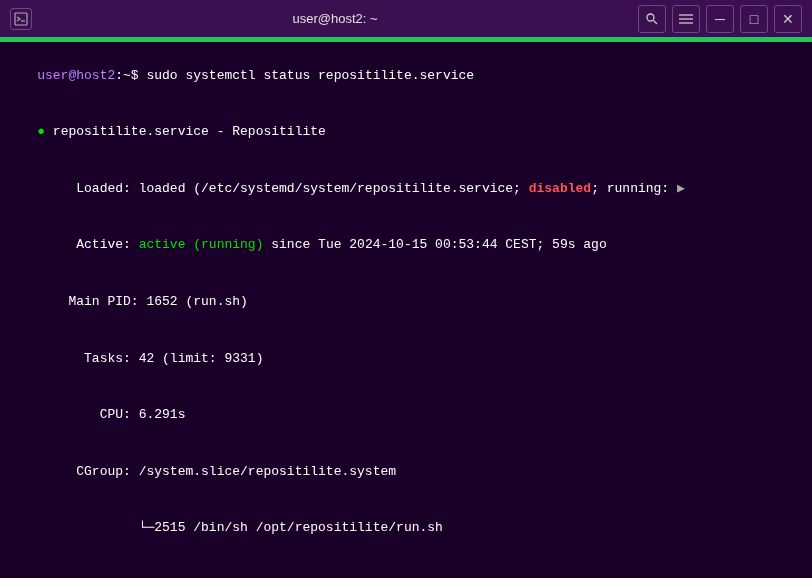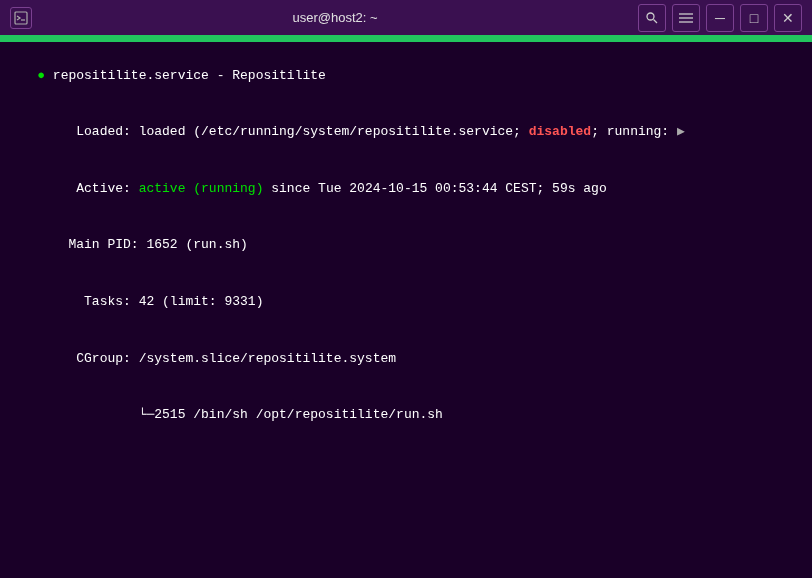--- a/index.html
+++ b/index.html
@@ -13,21 +13,21 @@
       overflow: hidden;
     }
 
     .title-bar {
       background: #3a1050;
       height: 42px;
       display: flex;
       align-items: center;
       justify-content: space-between;
       padding: 0 10px;
-      border-bottom: 7px solid #22c55e;
+      border-bottom: 5px solid #22c55e;
     }
 
     .title-bar-left {
       display: flex;
       align-items: center;
       gap: 8px;
     }
 
     .window-icon {
       width: 22px;
@@ -116,42 +116,48 @@
       </svg>
     </button>
     <button class="title-btn">─</button>
     <button class="title-btn">□</button>
     <button class="title-btn">✕</button>
   </div>
 </div>
 
 <div class="terminal">
 
+  <div class="term-line">
+    <span class="purple-prompt">user@host2</span><span class="white">:~$ sudo systemctl status repositilite.service</span>
+  </div>
 
   <div class="term-line">
     <span class="bright-green">●</span><span class="white"> repositilite.service - Repositilite</span>
   </div>
 
   <div class="term-line">
-    <span class="white">     Loaded: loaded (/etc/running/system/repositilite.service; </span><span class="bold-white" style="color:#ff5555;margin-top:20px;">disabled</span><span class="white">; running: </span><span style="color:#aaa">▶</span>
+    <span class="white">     Loaded: loaded (/etc/systemd/system/repositilite.service; </span><span class="bold-white" style="color:#ff5555;margin-top:20px;">disabled</span><span class="white">; running: </span><span style="color:#aaa">▶</span>
   </div>
 
   <div class="term-line">
     <span class="white">     Active: </span><span class="bright-green">active (running)</span><span class="white"> since Tue 2024-10-15 00:53:44 CEST; 59s ago</span>
   </div>
 
   <div class="term-line">
     <span class="white">    Main PID: 1652 (run.sh)</span>
   </div>
 
   <div class="term-line">
     <span class="white">      Tasks: 42 (limit: 9331)</span>
   </div>
 
 
+  <div class="term-line">
+    <span class="white">        CPU: 6.291s</span>
+  </div>
 
   <div class="term-line">
     <span class="white">     CGroup: /system.slice/repositilite.system</span>
   </div>
   <div class="term-line">
     <span class="white">             └─2515 /bin/sh /opt/repositilite/run.sh</span>
   </div>
 
 </div>
 

